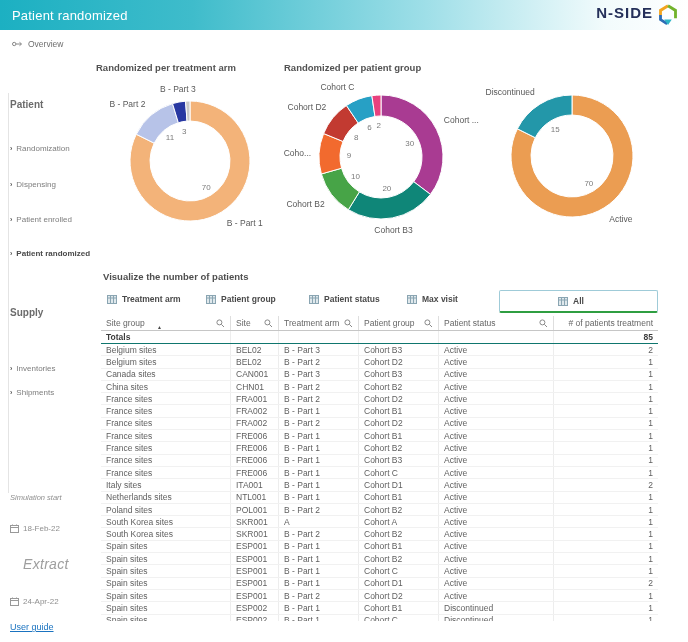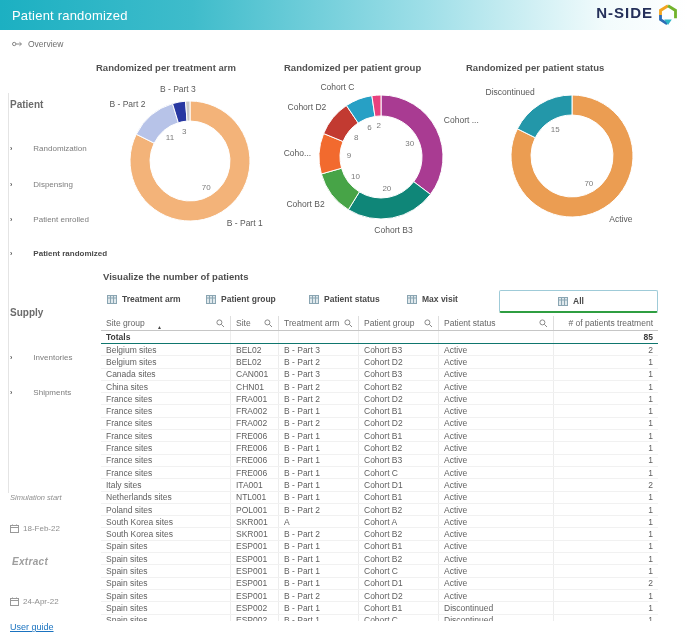--- a/index.html
+++ b/index.html
@@ -19,27 +19,27 @@
   .brand { display: flex; align-items: flex-start; gap: 5px; }
   .brand-text { font-size: 15px; font-weight: bold; color: #25305a; letter-spacing: 1px; }
 
   
   .overview { position: absolute; left: 12px; top: 39px; display: flex; align-items: center; gap: 5px;
     font-size: 8.5px; color: #6f6f6f; cursor: pointer; }
 
   
   .sb-line { position: absolute; left: 8px; top: 93px; width: 1px; height: 400px; background: #e4e4e4; }
   .sb-heading { position: absolute; left: 10px; font-size: 10px; font-weight: bold; color: #6b6b6b; }
-  .sb-item { position: absolute; left: 10px; display: flex; align-items: center; gap: 21px;
+  .sb-item { position: absolute; left: 10px; display: flex; align-items: center; gap: 4px;
     font-size: 8px; color: #7d7d7d; cursor: pointer; text-align: center; }
   .sb-item .chev { font-size: 7px; color: #555; font-weight: bold; }
   .sb-item.active { font-weight: bold; color: #4a4a4a; }
   .sb-sim { position: absolute; left: 10px; top: 493px; font-size: 7.5px; font-style: italic; color: #8f8f8f; }
   .sb-date { position: absolute; left: 10px; display: flex; align-items: center; gap: 4px; font-size: 8px; color: #8f8f8f; }
-  .sb-extract { position: absolute; left: 12px; top: 556px; font-size: 10px; font-style: italic; font-weight: bold; color: #9e9e9e; letter-spacing: 0.3px; }
+  .sb-extract { position: absolute; left: 23px; top: 556px; font-size: 14px; font-style: italic; font-weight: normal; color: #9e9e9e; letter-spacing: 0.3px; }
   .user-guide { position: absolute; left: 10px; top: 622px; font-size: 9px; color: #1a73c0; text-decoration: underline; cursor: pointer; }
 
   
   .chart-block { position: absolute; top: 62px; }
   .chart-title { font-size: 9.5px; font-weight: bold; color: #525252; }
   .chart-svg { position: absolute; left: 0; top: 14px; }
   .donut-num { font-size: 8px; fill: #7b7b7b; }
   .donut-label { font-size: 8.5px; fill: #595959; }
 
   
@@ -104,21 +104,21 @@
   </div>
 <div class="sb-item" style="top:215px">
     <span class="chev">›</span>
     <span>Patient enrolled</span>
   </div>
 <div class="sb-item active" style="top:249px">
     <span class="chev">›</span>
     <span>Patient randomized</span>
   </div>
 <div class="sb-heading" style="top:307px">Supply</div>
-<div class="sb-item" style="top:353px">
+<div class="sb-item" style="top:364px">
     <span class="chev">›</span>
     <span>Inventories</span>
   </div>
 <div class="sb-item" style="top:388px">
     <span class="chev">›</span>
     <span>Shipments</span>
   </div>
 <div class="sb-sim">Simulation start</div>
 <div class="sb-date" style="top:524px">
   <svg width="9" height="9" viewBox="0 0 9 9">
@@ -175,21 +175,20 @@
       <text x="72.19347276444383" y="63.785247799896" text-anchor="middle" class="donut-num">8</text>
       <text x="42.28612962444312" y="34.043651574779005" text-anchor="end" class="donut-label">Cohort D2</text>
       <path d="M62.43565476074104,29.5285900894359 A62,62 0 0 1 87.86729472061243,19.67632028098896 L90.96063037975983,40.44724405678302 A41,41 0 0 0 74.14293298694164,46.96245473656246 Z" fill="#27a0c5" stroke="#ffffff" stroke-width="1"></path>
       <text x="85.44026668201104" y="54.16088865906063" text-anchor="middle" class="donut-num">6</text>
       <text x="70.43556669927348" y="13.591888400503848" text-anchor="end" class="donut-label">Cohort C</text>
       <path d="M87.86729472061243,19.67632028098896 A62,62 0 0 1 96.99999999999999,19 L96.99999999999999,40 A41,41 0 0 0 90.96063037975983,40.44724405678302 Z" fill="#e8417e" stroke="#ffffff" stroke-width="1"></path>
       <text x="94.63671912080403" y="52.08738645165478" text-anchor="middle" class="donut-num">2</text>
     </svg>
 </div>
 <div class="chart-block" style="left:466px;width:222px;height:200px">
-  <div class="chart-title">Randomized per patient status</div>
   <svg class="chart-svg" width="222" height="170">
       <path d="M106,19 A61,61 0 1 1 51.39503922734119,52.8099602976312 L69.29830505444244,61.72472741316196 A41,41 0 1 0 106,39 Z" fill="#eb9d52" stroke="#ffffff" stroke-width="1"></path>
       <text x="122.84582921207539" y="110.20694834334765" text-anchor="middle" class="donut-num">70</text>
       <text x="143.27095491278286" y="145.96454809388413" text-anchor="start" class="donut-label">Active</text>
       <path d="M51.39503922734119,52.8099602976312 A61,61 0 0 1 105.99999999999999,19 L105.99999999999999,39 A41,41 0 0 0 69.29830505444244,61.72472741316196 Z" fill="#2397a9" stroke="#ffffff" stroke-width="1"></path>
       <text x="89.1541707879246" y="55.79305165665235" text-anchor="middle" class="donut-num">15</text>
       <text x="68.72904508721714" y="19.035451906115867" text-anchor="end" class="donut-label">Discontinued</text>
     </svg>
 </div>
 

